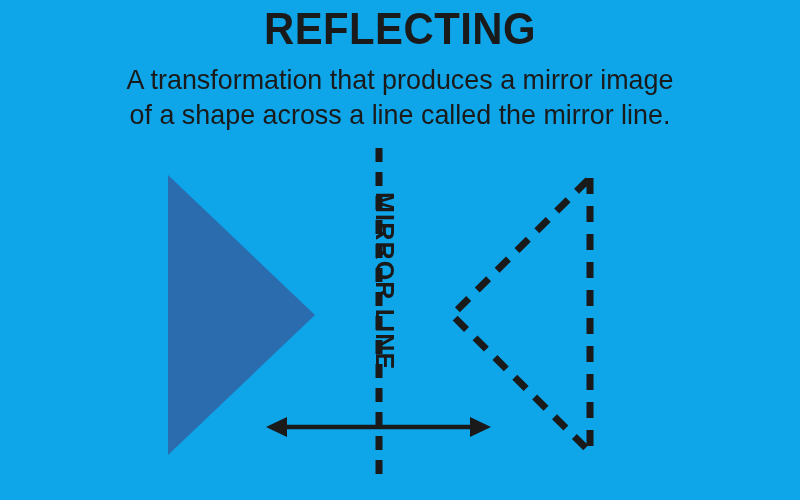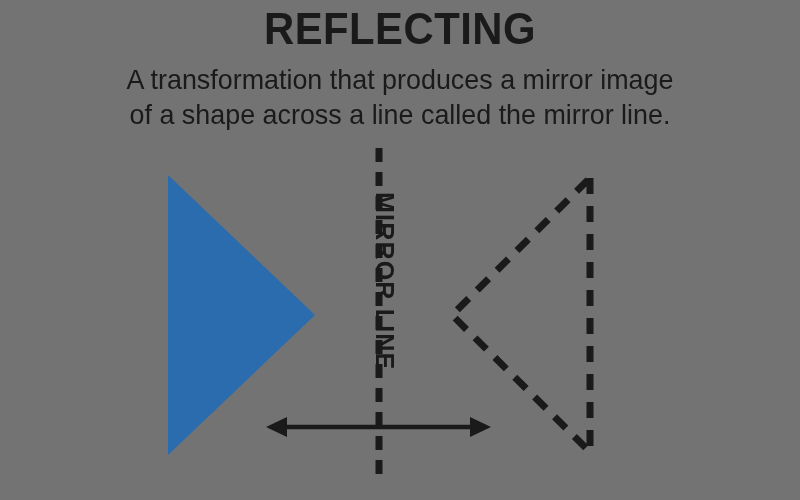--- a/index.html
+++ b/index.html
@@ -9,21 +9,21 @@
   body {
     width: 800px;
     height: 500px;
     overflow: hidden;
     font-family: "Liberation Sans", sans-serif;
   }
   #canvas {
     position: relative;
     width: 800px;
     height: 500px;
-    background: #737373;
+    background: #0ea5e9;
     overflow: hidden;
   }
 
   
   #title {
     position: absolute;
     left: 0;
     top: 6px;
     width: 800px;
     text-align: center;

